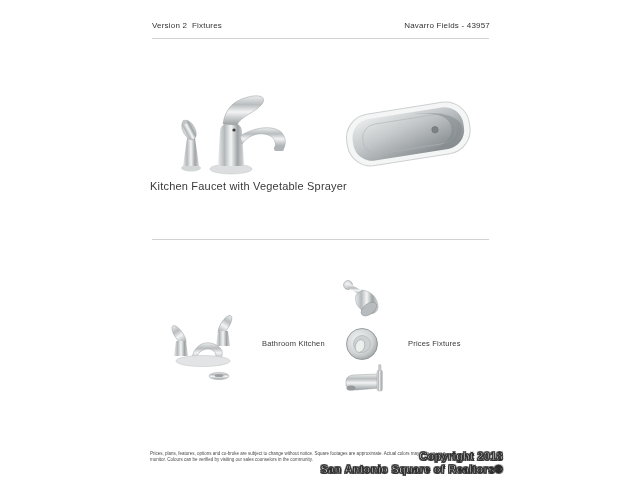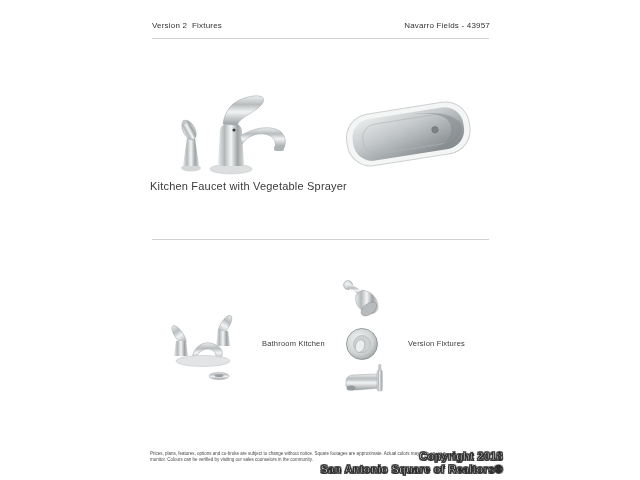--- a/index.html
+++ b/index.html
@@ -125,21 +125,21 @@
 
     <circle cx="22" cy="66" r="15.5" fill="url(#trim)" stroke="#878d90" stroke-width=".8"></circle>
     <circle cx="22" cy="66" r="8.5" fill="#cdd1d2" stroke="#a2a7a9" stroke-width=".5"></circle>
     <ellipse cx="20" cy="68" rx="4.5" ry="6.5" transform="rotate(18 20 68)" fill="#edefef" stroke="#989da0" stroke-width=".5"></ellipse>
 
     <path d="M6,103 Q6,98 13,97 L38,96 L40,110 L16,112 Q9,112 6,108 Z" fill="url(#chromeH)" stroke="#9aa0a2" stroke-width=".5"></path>
     <ellipse cx="11" cy="110" rx="4.5" ry="2.6" fill="#94999c"></ellipse>
     <rect x="37" y="92" width="5.5" height="21" rx="2" fill="url(#chromeV)" stroke="#9aa0a2" stroke-width=".4"></rect>
     <rect x="38.2" y="86" width="3.2" height="7" rx="1.5" fill="#c4c8ca"></rect>
   </svg>
-  <div class="abs side-label lbl-shower">Version Fixtures</div>
+  <div class="abs side-label lbl-shower">Prices Fixtures</div>
 
   <div class="abs disclaimer">
     <div>Prices, plans, features, options and co-broke are subject to change without notice. Square footages are approximate. Actual colors may vary on your</div>
     <div>monitor. Colours can be verified by visiting our sales counselors in the community.</div>
   </div>
   <div class="abs watermark">
     <div>Copyright 2018</div>
     <div>San Antonio Square of Realtors®</div>
   </div>
 

